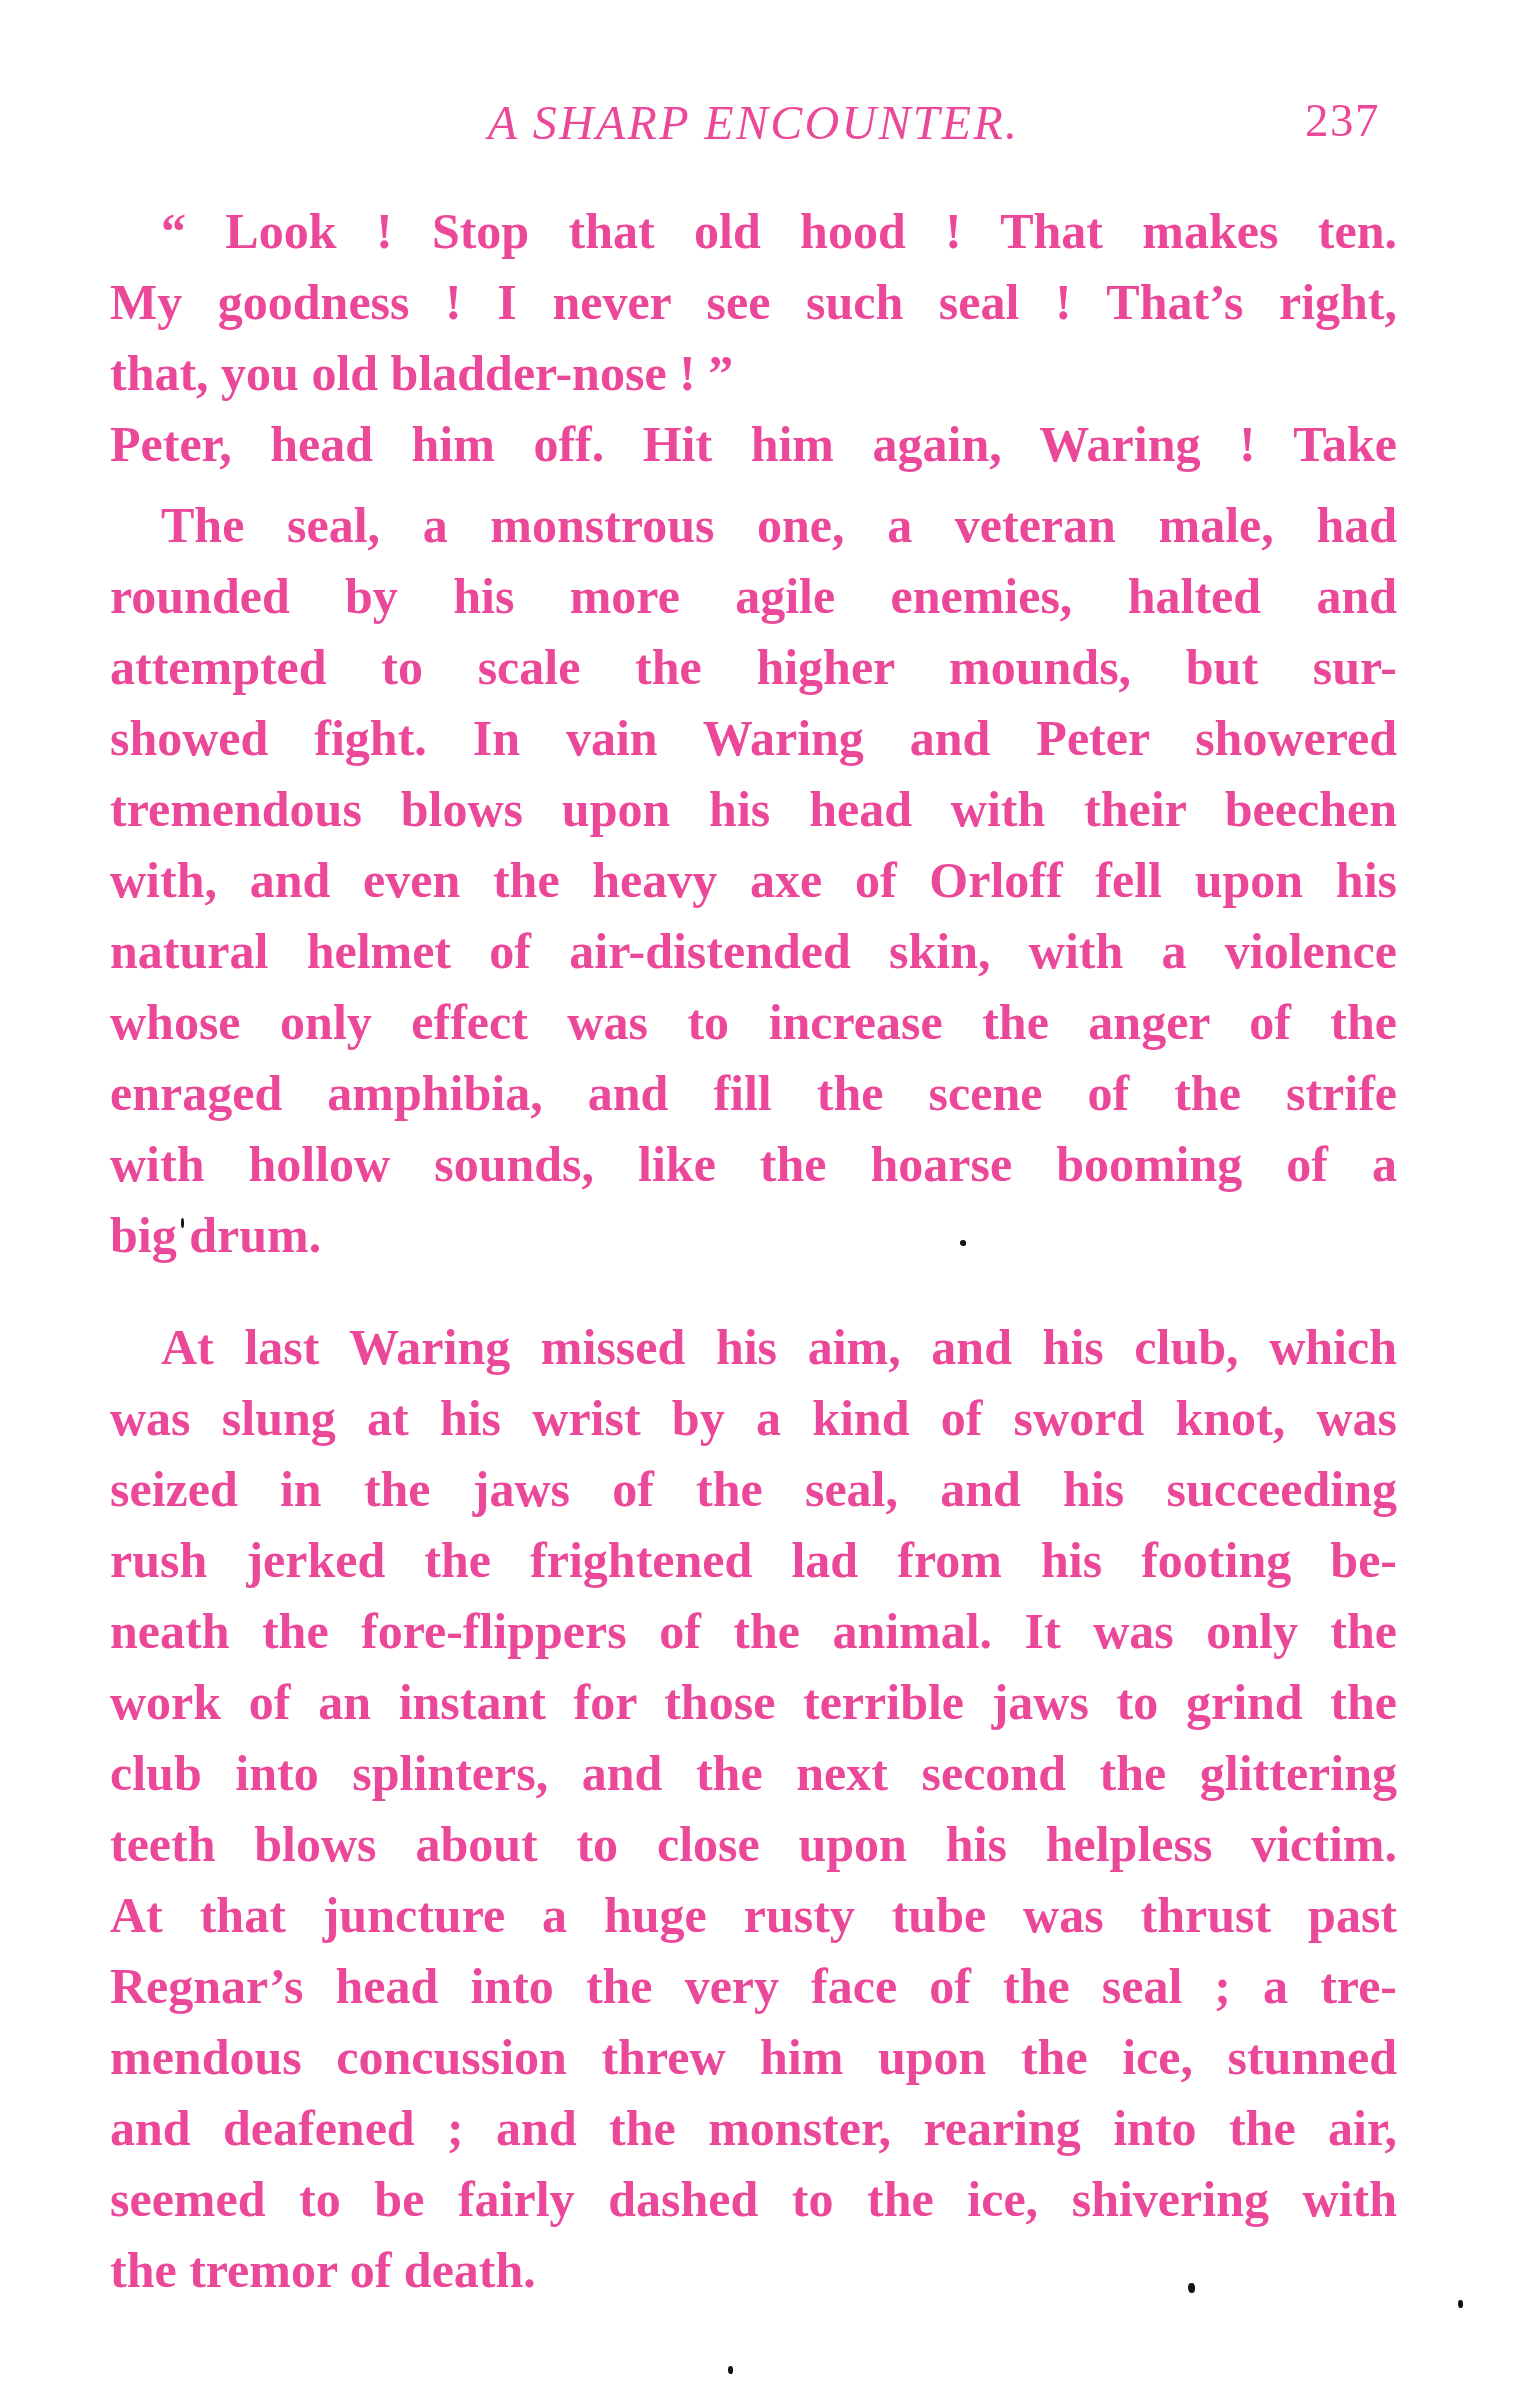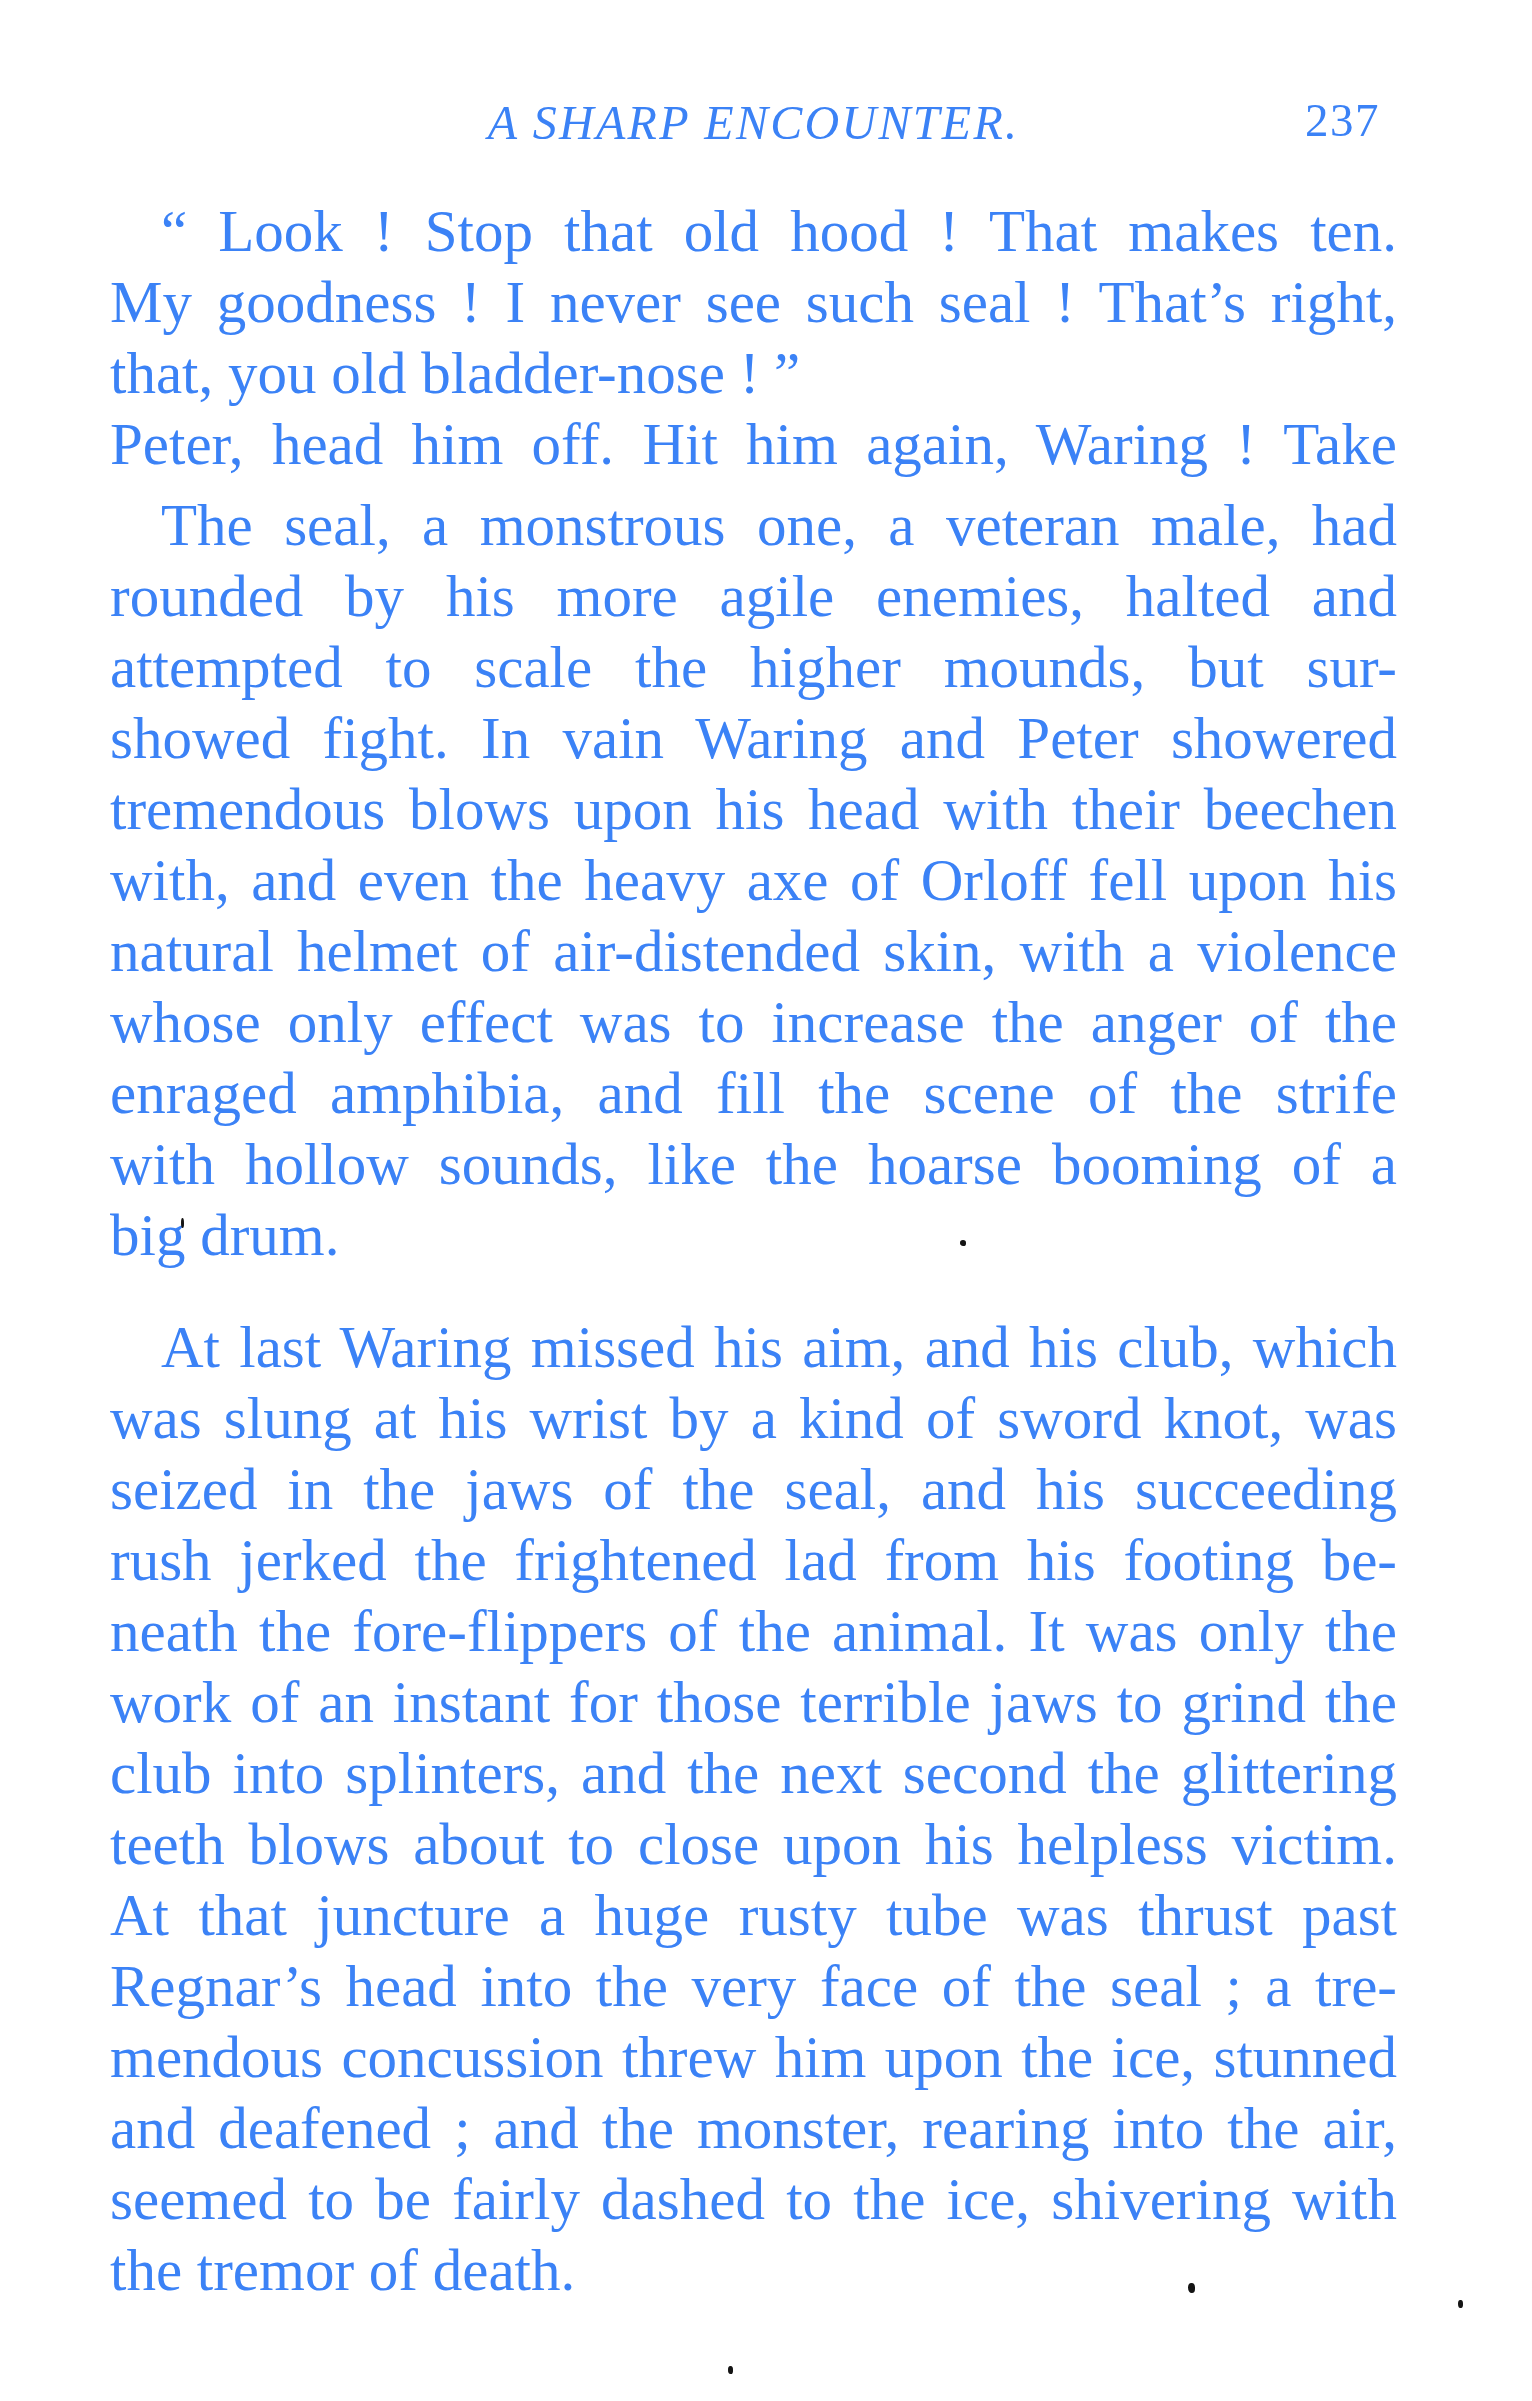--- a/index.html
+++ b/index.html
@@ -5,21 +5,21 @@
   html, body {
     margin: 0;
     padding: 0;
     background: #ffffff;
   }
   .page {
     position: relative;
     width: 1532px;
     height: 2401px;
     background: #ffffff;
-    color: #3b82f6;
+    color: #ec4899;
     font-family: "Liberation Serif", serif;
     overflow: hidden;
   }
   .head-title {
     position: absolute;
     top: 95px;
     left: 110px;
     width: 1287px;
     text-align: center;
     font-style: italic;
@@ -37,25 +37,26 @@
   .text-column {
     position: absolute;
     left: 110px;
     top: 196px;
     width: 1287px;
   }
   .paragraph { margin: 0; padding: 0; }
   .paragraph + .paragraph { margin-top: 10px; }
   .paragraph:last-child { margin-top: 41px; }
   .line {
-    font-size: 59px;
+    font-size: 50px;
     line-height: 71px;
     text-align: justify;
     text-align-last: justify;
     white-space: normal;
+    font-weight: bold;
   }
   .line.first { text-indent: 51px; }
   .line.last { text-align-last: left; }
   .ink-speck {
     position: absolute;
     background: #141414;
     border-radius: 50% 50% 45% 55%;
   }
 </style>
 </head>

